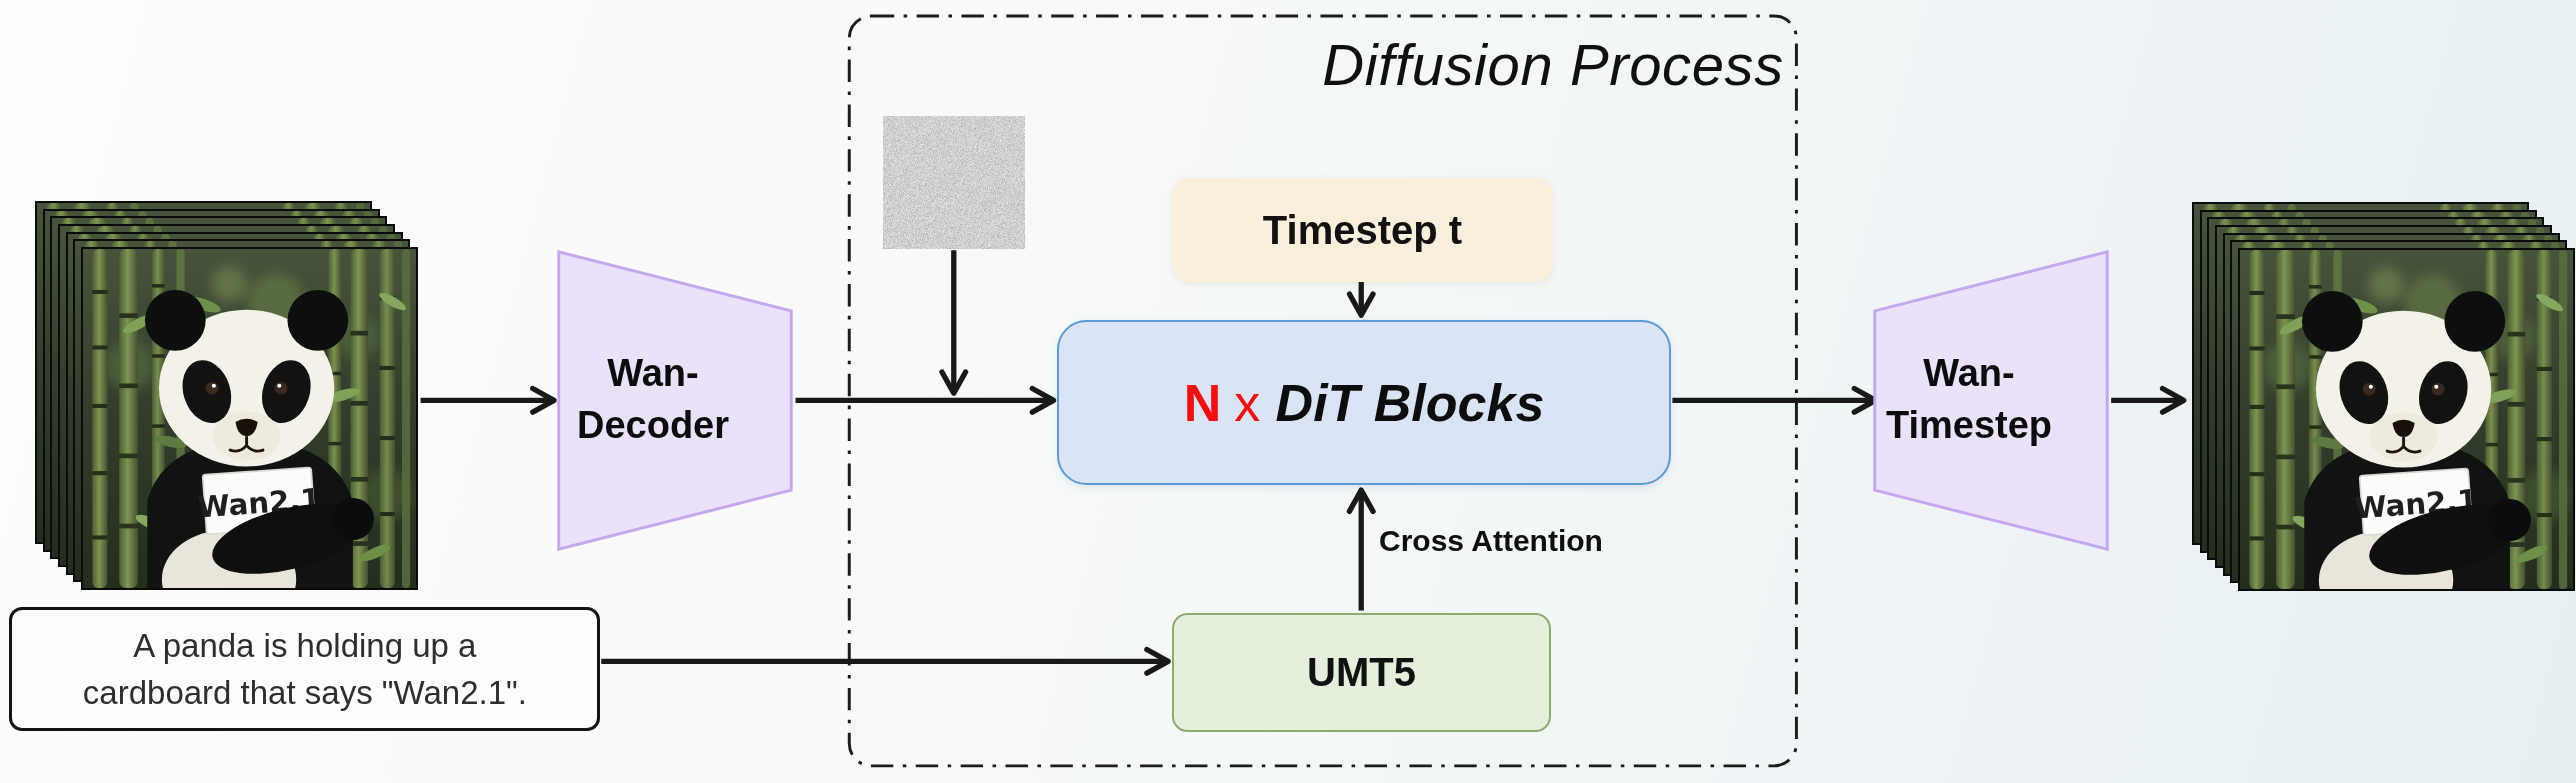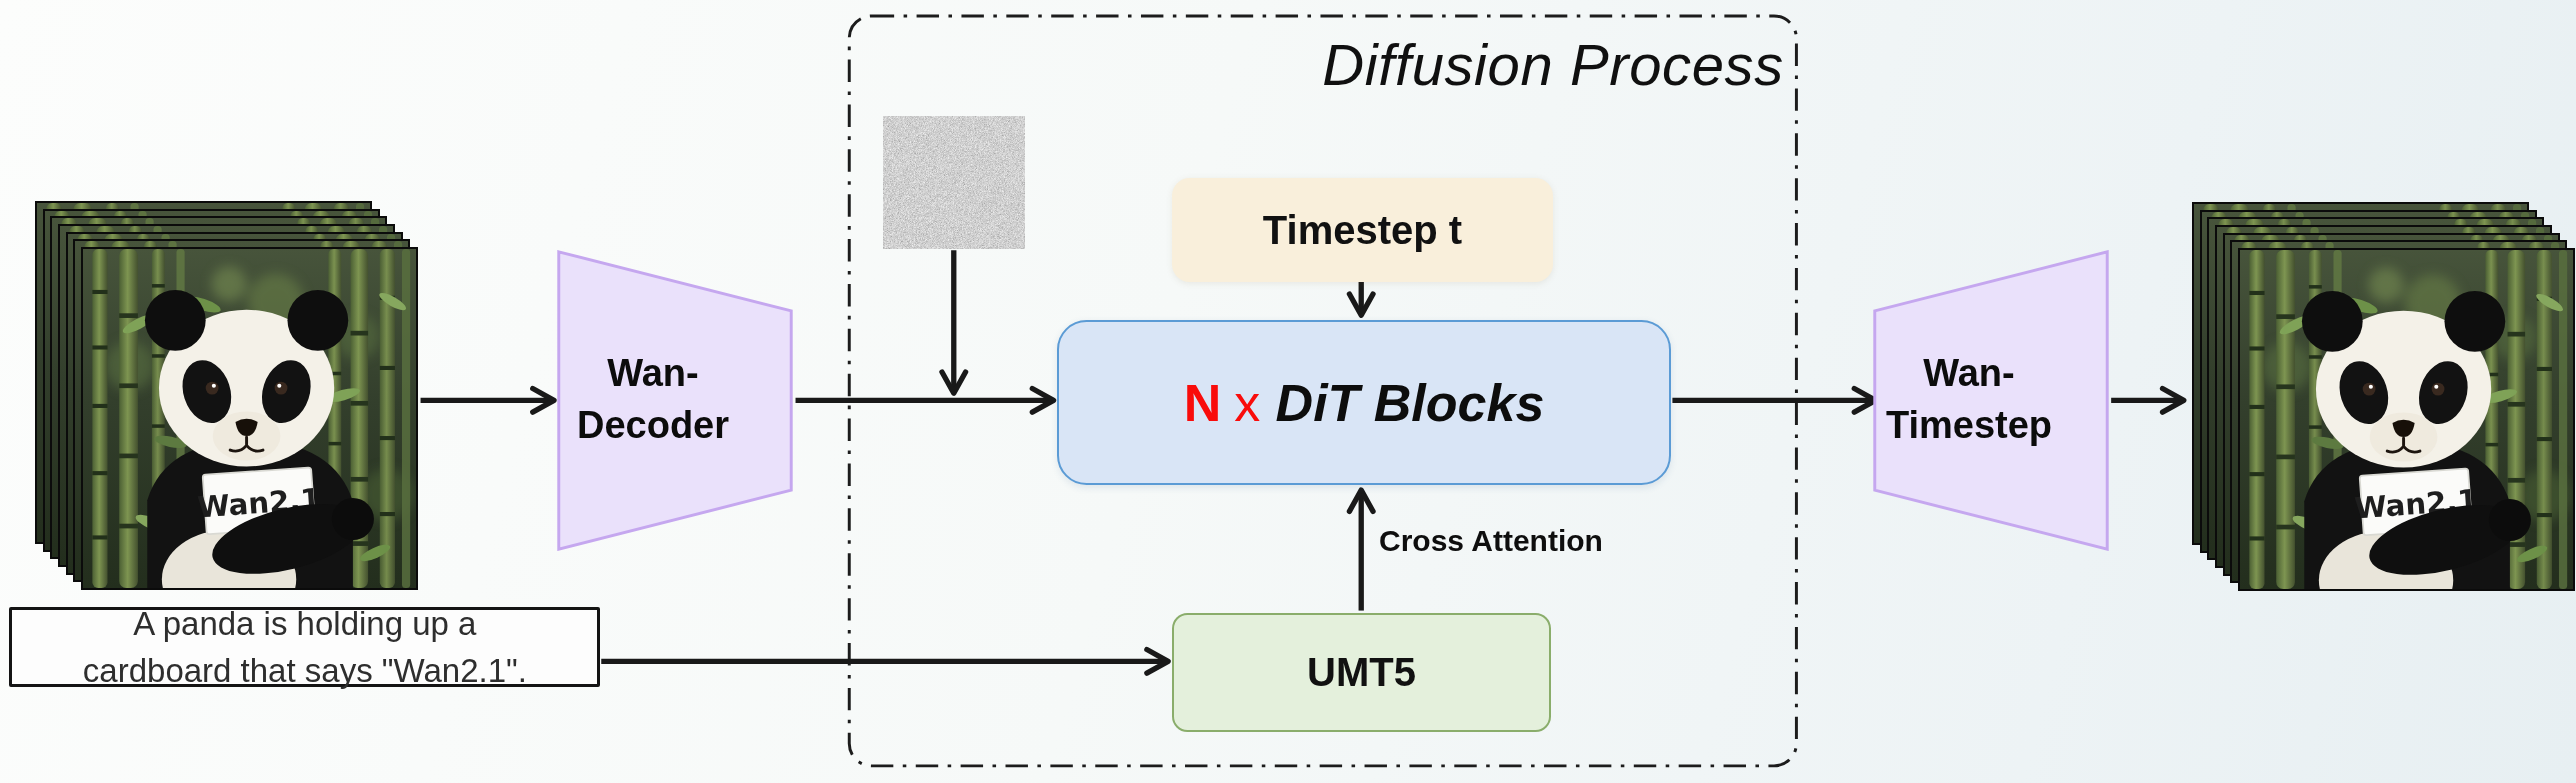--- a/index.html
+++ b/index.html
@@ -28,21 +28,21 @@
   .dit .times{color:#f90c0b;font-weight:500;margin-right:15.4px;}
   .dit .label{color:#0d0d0d;font-style:italic;}
   .umt5{
     left:1172px;top:613px;width:379px;height:119px;border-radius:15.4px;
     background:#e4f0dc;border:2.4px solid #8aad6b;font-size:40px;font-weight:600;
   }
   .cross-attn{
     position:absolute;left:1379px;top:524px;font-size:30px;font-weight:600;color:#0e0e0e;white-space:nowrap;
   }
   .prompt{
-    left:9.4px;top:607px;width:591px;height:80px;border-radius:2px;
+    left:9.4px;top:607px;width:591px;height:124px;border-radius:13px;
     background:#fdfdfd;border:3.5px solid #141414;
     font-size:33px;line-height:47px;color:#2e2e2e;flex-direction:column;
   }
   .trap{position:absolute;width:236px;height:301px;}
   .trap-label{
     position:absolute;width:192px;top:347px;display:flex;flex-direction:column;align-items:center;
     font-size:38px;line-height:52px;font-weight:600;color:#0c0c0c;
   }
   .noise{position:absolute;left:883px;top:116px;width:142px;height:133px;}
   .stack{position:absolute;width:383px;height:389px;}

